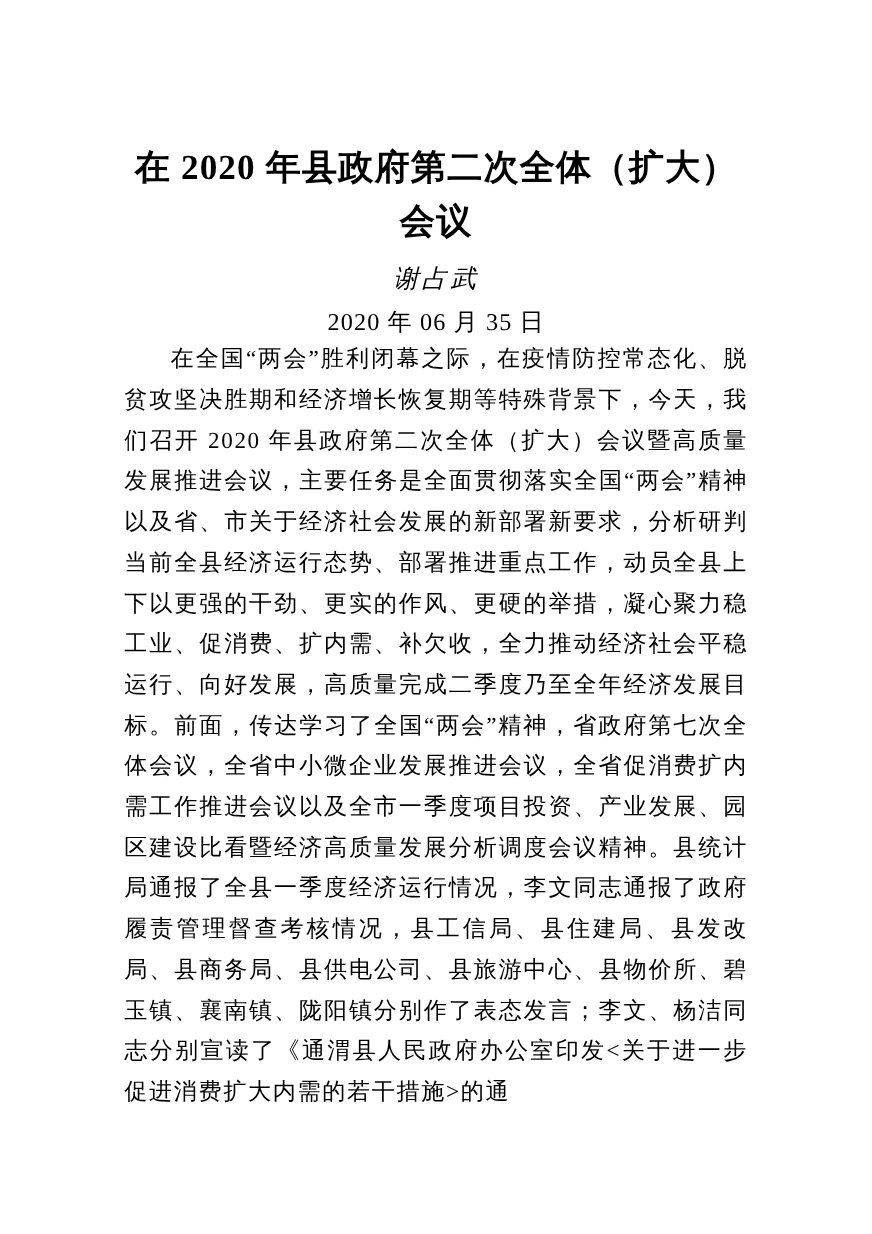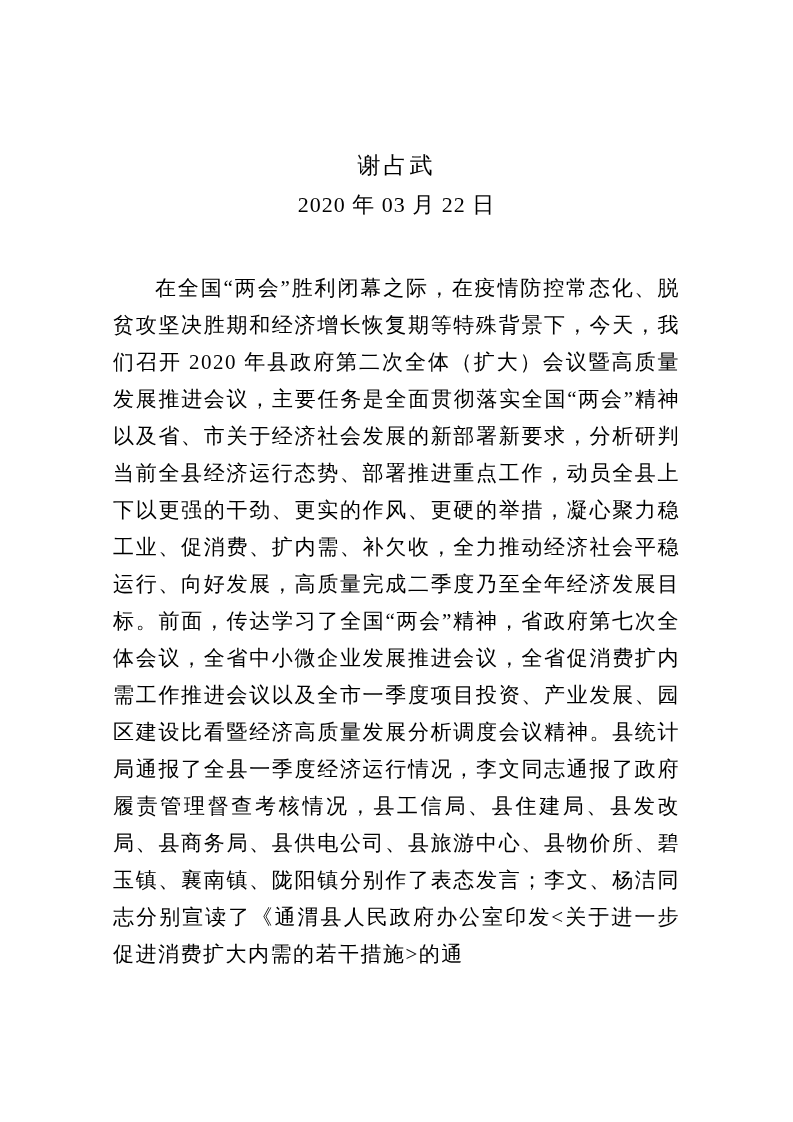--- a/index.html
+++ b/index.html
@@ -30,54 +30,55 @@
     line-height: 49px;
     letter-spacing: 1px;
     font-family: "Liberation Serif", "DejaVu Serif", serif;
   }
 
   .title-line {
     display: block;
   }
 
   .author {
-    margin-top: 23px;
+    margin-top: 13px;
     text-align: center;
     font-size: 23px;
     line-height: 30px;
+    font-style: italic;
     letter-spacing: 3px;
   }
 
   .date {
     margin-top: 9px;
     text-align: center;
     font-size: 22px;
     line-height: 30px;
     letter-spacing: 1px;
   }
 
   .body-text {
-    margin-top: 50px;
     font-size: 21px;
     line-height: 37px;
     letter-spacing: 1.5px;
     text-align: justify;
     text-justify: inter-character;
     text-indent: 2em;
   }
 </style>
 </head>
 <body>
 
 <div class="page">
   <div class="content">
 
     <h1 class="title">
+      <span class="title-line">在 2020 年县政府第二次全体（扩大）会议</span>
     </h1>
 
     <div class="author">谢占武</div>
 
-    <div class="date">2020 年 03 月 22 日</div>
+    <div class="date">2020 年 06 月 35 日</div>
 
     <p class="body-text">在全国“两会”胜利闭幕之际，在疫情防控常态化、脱贫攻坚决胜期和经济增长恢复期等特殊背景下，今天，我们召开 2020 年县政府第二次全体（扩大）会议暨高质量发展推进会议，主要任务是全面贯彻落实全国“两会”精神以及省、市关于经济社会发展的新部署新要求，分析研判当前全县经济运行态势、部署推进重点工作，动员全县上下以更强的干劲、更实的作风、更硬的举措，凝心聚力稳工业、促消费、扩内需、补欠收，全力推动经济社会平稳运行、向好发展，高质量完成二季度乃至全年经济发展目标。前面，传达学习了全国“两会”精神，省政府第七次全体会议，全省中小微企业发展推进会议，全省促消费扩内需工作推进会议以及全市一季度项目投资、产业发展、园区建设比看暨经济高质量发展分析调度会议精神。县统计局通报了全县一季度经济运行情况，李文同志通报了政府履责管理督查考核情况，县工信局、县住建局、县发改局、县商务局、县供电公司、县旅游中心、县物价所、碧玉镇、襄南镇、陇阳镇分别作了表态发言；李文、杨洁同志分别宣读了《通渭县人民政府办公室印发&lt;关于进一步促进消费扩大内需的若干措施&gt;的通</p>
 
   </div>
 </div>
 
 </body></html>

